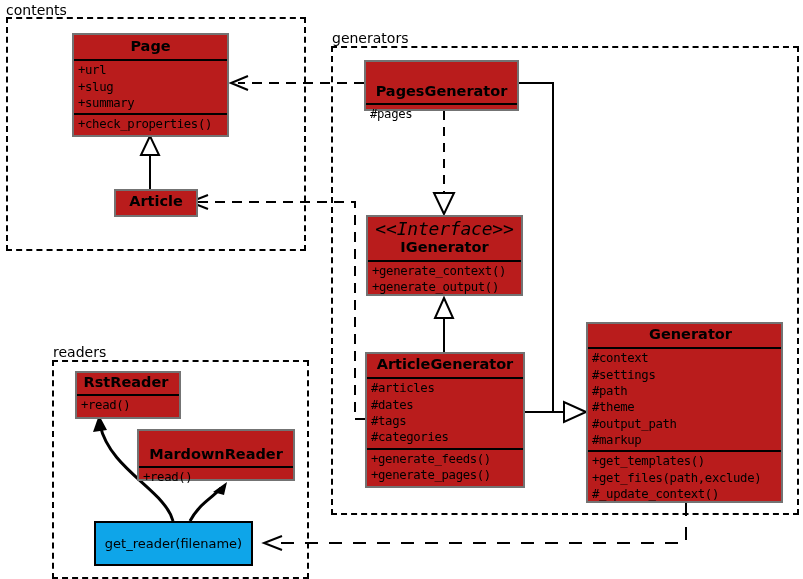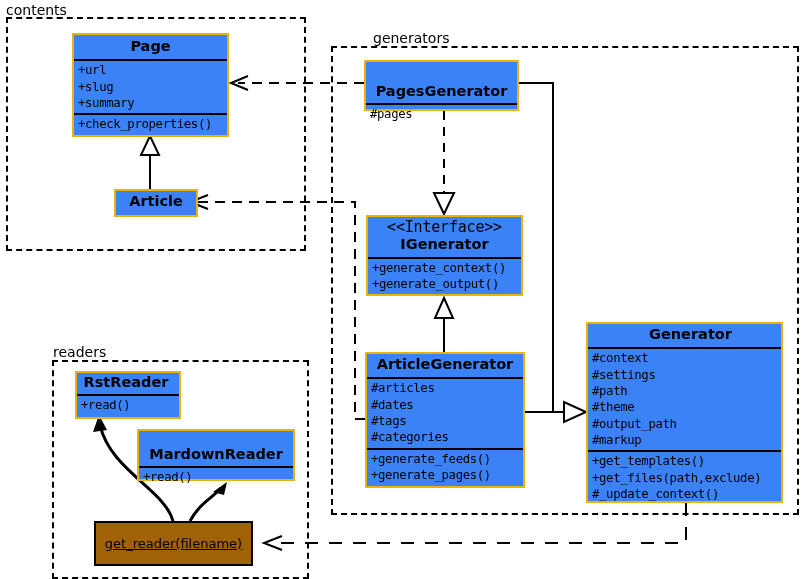--- a/index.html
+++ b/index.html
@@ -21,66 +21,66 @@
     top: 0;
     width: 803px;
     height: 579px;
     pointer-events: none;
   }
 
   
   .uml-box {
     position: absolute;
     box-sizing: border-box;
-    border: 2px solid #eab308;
-    background: #3b82f6;
+    border: 2px solid #737373;
+    background: #b91c1c;
     z-index: 5;
   }
   .uml-title {
     text-align: center;
     font-weight: bold;
     font-size: 14.5px;
     font-family: "DejaVu Sans", sans-serif;
     color: #000;
     padding: 4px 6px 5px 6px;
     line-height: 1.05;
   }
   .uml-stereo {
     display: block;
     font-weight: normal;
-    font-size: 15px;
+    font-size: 18px;
     font-family: "DejaVu Sans Mono", monospace;
     letter-spacing: -0.2px;
     padding-bottom: 1px;
+    font-style: italic;
   }
   .uml-sep {
     border-top: 2px solid #000;
   }
   .uml-compartment {
     padding: 1px 0 2px 0;
   }
   .uml-member {
     font-family: "DejaVu Sans Mono", monospace;
     font-size: 12.3px;
     color: #000;
     line-height: 1.33;
     padding: 0 2px 0 4px;
     white-space: nowrap;
     letter-spacing: -0.35px;
   }
   .plain-box {
     position: absolute;
     box-sizing: border-box;
     border: 2px solid #000;
-    background: #a16207;
+    background: #0ea5e9;
     z-index: 5;
     display: flex;
     align-items: center;
     justify-content: center;
-    text-decoration: underline;
   }
   .plain-label {
     font-family: "DejaVu Sans", sans-serif;
     font-size: 13px;
     color: #000;
   }
 
   
   .pkg {
     position: absolute;
@@ -102,21 +102,21 @@
 </style>
 </head>
 <body>
 
 <div id="canvas">
 
   <div class="pkg" style="left:6px; top:17px; width:300px; height:234px;"></div>
   <div class="pkg-label" style="left:5px; top:3px;text-align:right;">contents</div>
 
   <div class="pkg" style="left:331px; top:46px; width:468px; height:469px;"></div>
-  <div class="pkg-label" style="left:331px; top:31px;margin-left:41px;">generators</div>
+  <div class="pkg-label" style="left:331px; top:31px;">generators</div>
 
   <div class="pkg" style="left:52px; top:360px; width:257px; height:219px;"></div>
   <div class="pkg-label" style="left:52px; top:345px;">readers</div>
 
   <svg id="wires" viewBox="0 0 803 579" xmlns="http://www.w3.org/2000/svg">
 
     <g>
       <line x1="150" y1="189" x2="150" y2="154" stroke="#000" stroke-width="2"></line>
       <polygon points="150,136 141,155 159,155" fill="#fff" stroke="#000" stroke-width="2"></polygon>
     </g>

